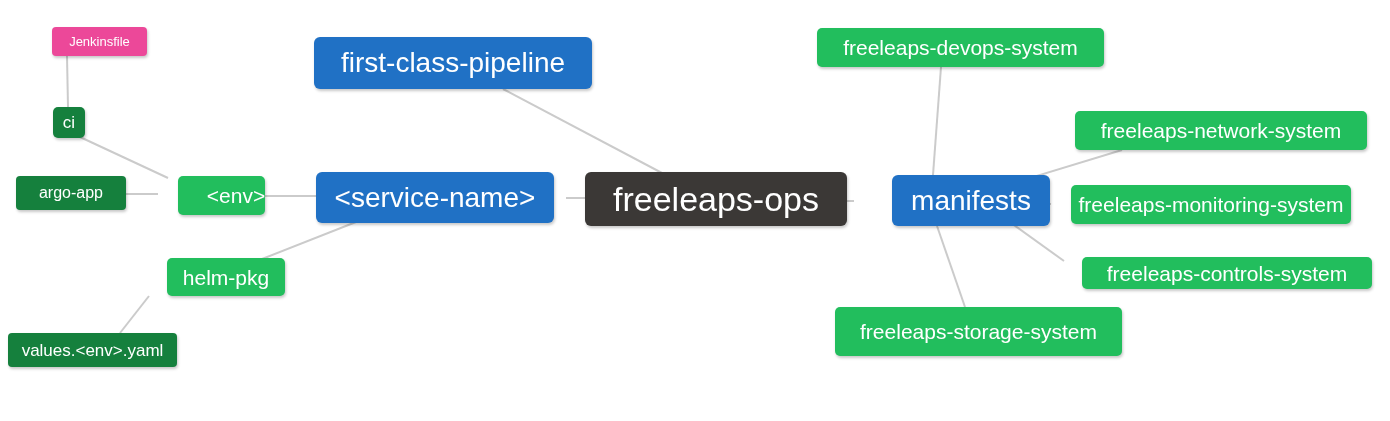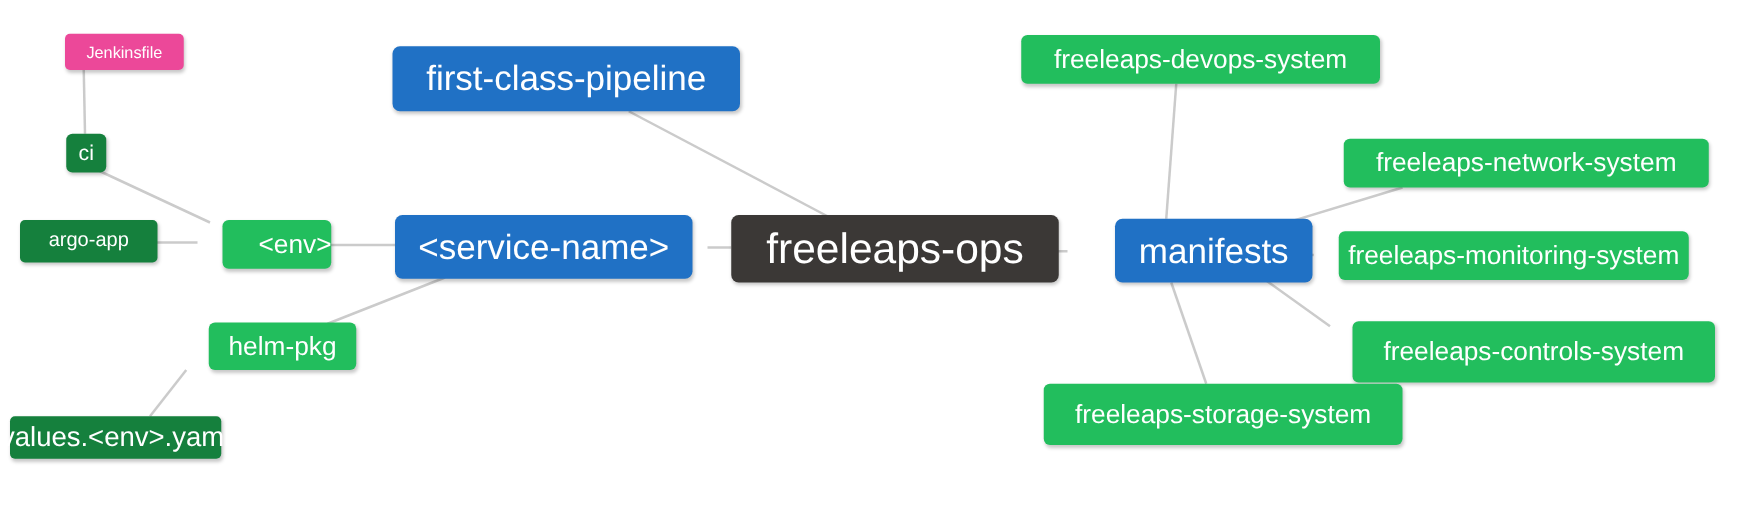--- a/index.html
+++ b/index.html
@@ -39,29 +39,29 @@
   .c-blue   { background: #2071c5; }
   .c-green  { background: #22be5d; margin-left: 20px; }
   .c-red    { background: #15803d; }
   .c-orange { background: #ec4899; margin-left: 32px; }
 
   #n-jenkinsfile { left: 20px;  top: 27px;  width: 95px;  height: 29px; font-size: 13px; border-radius: 4px; }
   #n-ci          { left: 53px;  top: 107px; width: 32px;  height: 31px; font-size: 17px; }
   #n-argo-app    { left: 16px;  top: 176px; width: 110px;  height: 34px; font-size: 16px; border-radius: 4px; }
   #n-env         { left: 158px; top: 176px; width: 87px;  height: 39px; font-size: 21px; padding-left: 29px; }
   #n-helm-pkg    { left: 147px; top: 258px; width: 118px; height: 38px; font-size: 21px; }
-  #n-values      { left: 8px;   top: 333px; width: 169px; height: 34px; font-size: 22px; border-radius: 4px; }
+  #n-values      { left: 8px;   top: 333px; width: 169px; height: 34px; font-size: 17px; border-radius: 4px; }
   #n-service     { left: 316px; top: 172px; width: 238px; height: 51px; font-size: 28px; border-radius: 6px; }
   #n-fcp         { left: 314px; top: 37px;  width: 278px; height: 52px; font-size: 28px; border-radius: 6px; }
   #n-root        { left: 585px; top: 172px; width: 262px; height: 54px; font-size: 34px; border-radius: 6px; }
   #n-manifests   { left: 852px; top: 175px; width: 158px; height: 51px; font-size: 28px; border-radius: 6px; margin-left: 40px; }
   #n-devops      { left: 797px; top: 28px;  width: 287px; height: 39px; font-size: 21px; }
   #n-network     { left: 1055px; top: 111px; width: 292px; height: 39px; font-size: 21px; }
   #n-monitoring  { left: 1051px; top: 185px; width: 280px; height: 39px; font-size: 21px; }
-  #n-controls    { left: 1062px; top: 257px; width: 290px; height: 49px; font-size: 21px; }
+  #n-controls    { left: 1062px; top: 257px; width: 290px; height: 32px; font-size: 21px; }
   #n-storage     { left: 815px; top: 307px; width: 287px; height: 49px; font-size: 21px; }
 </style>
 </head>
 <body>
 
 <div class="canvas">
 
   <svg class="edges" viewBox="0 0 1390 421" xmlns="http://www.w3.org/2000/svg">
     <line x1="67" y1="56" x2="68" y2="107"></line>
     <line x1="80" y1="137" x2="168" y2="178"></line>

